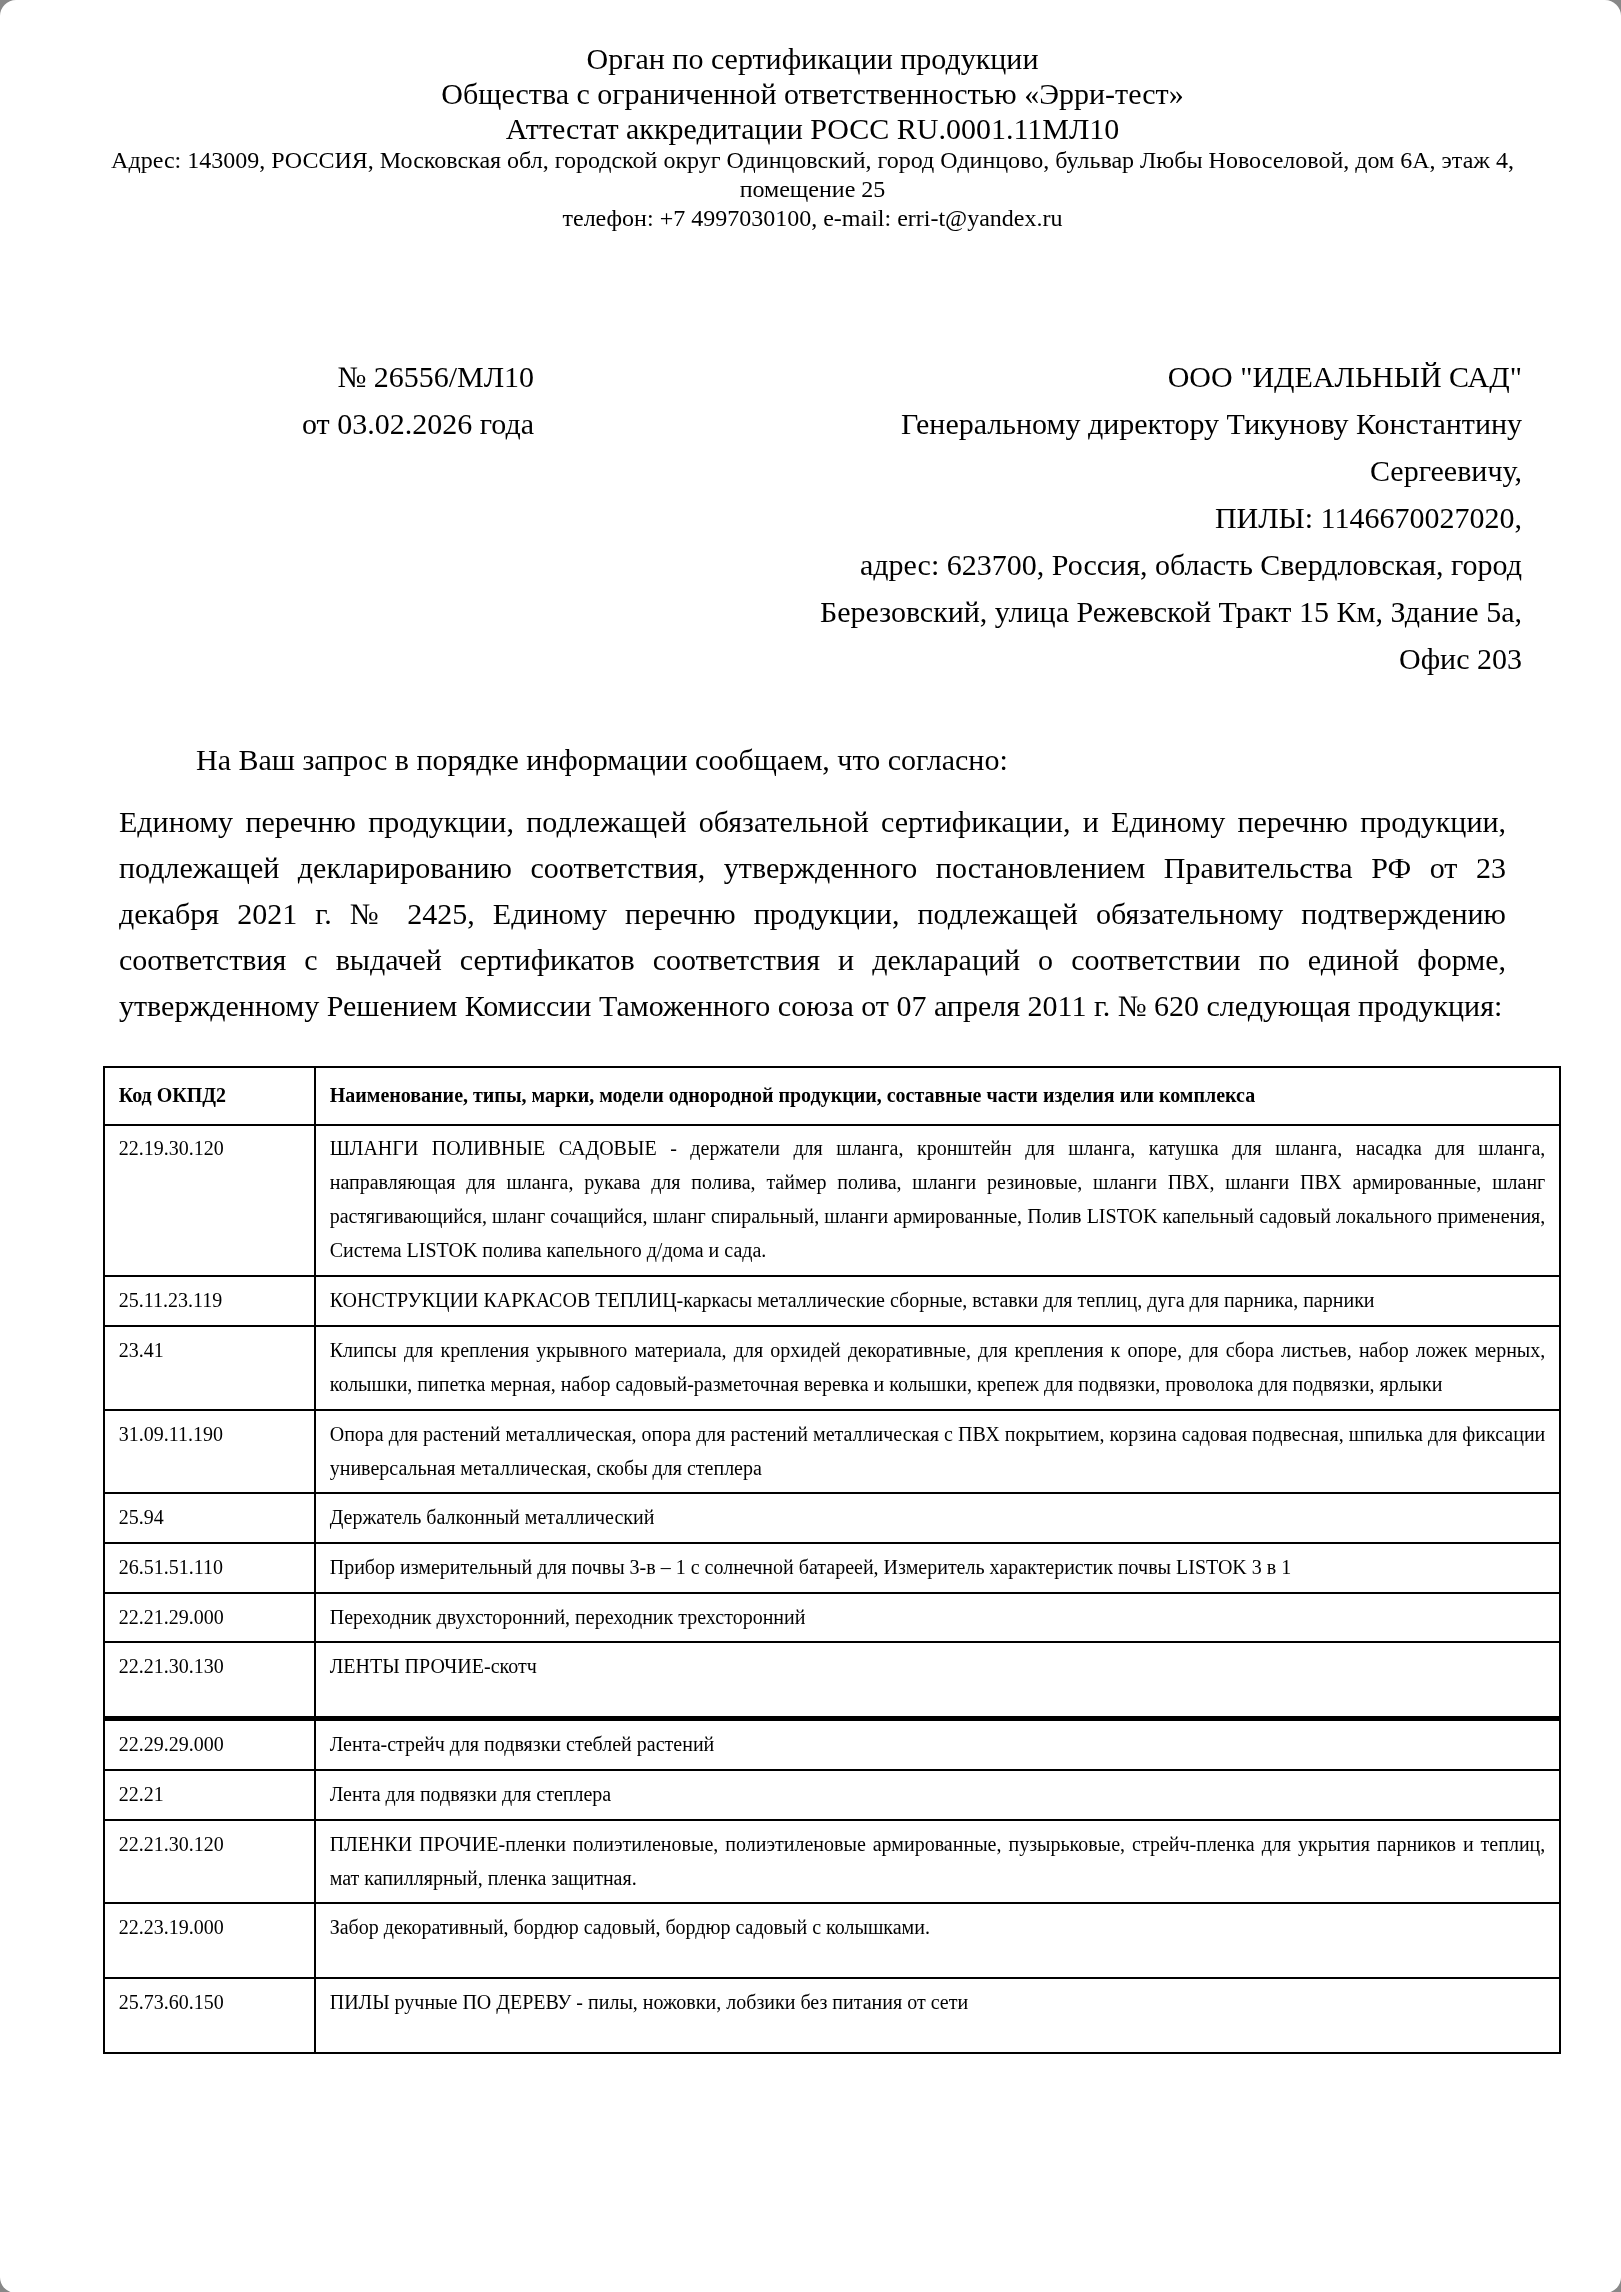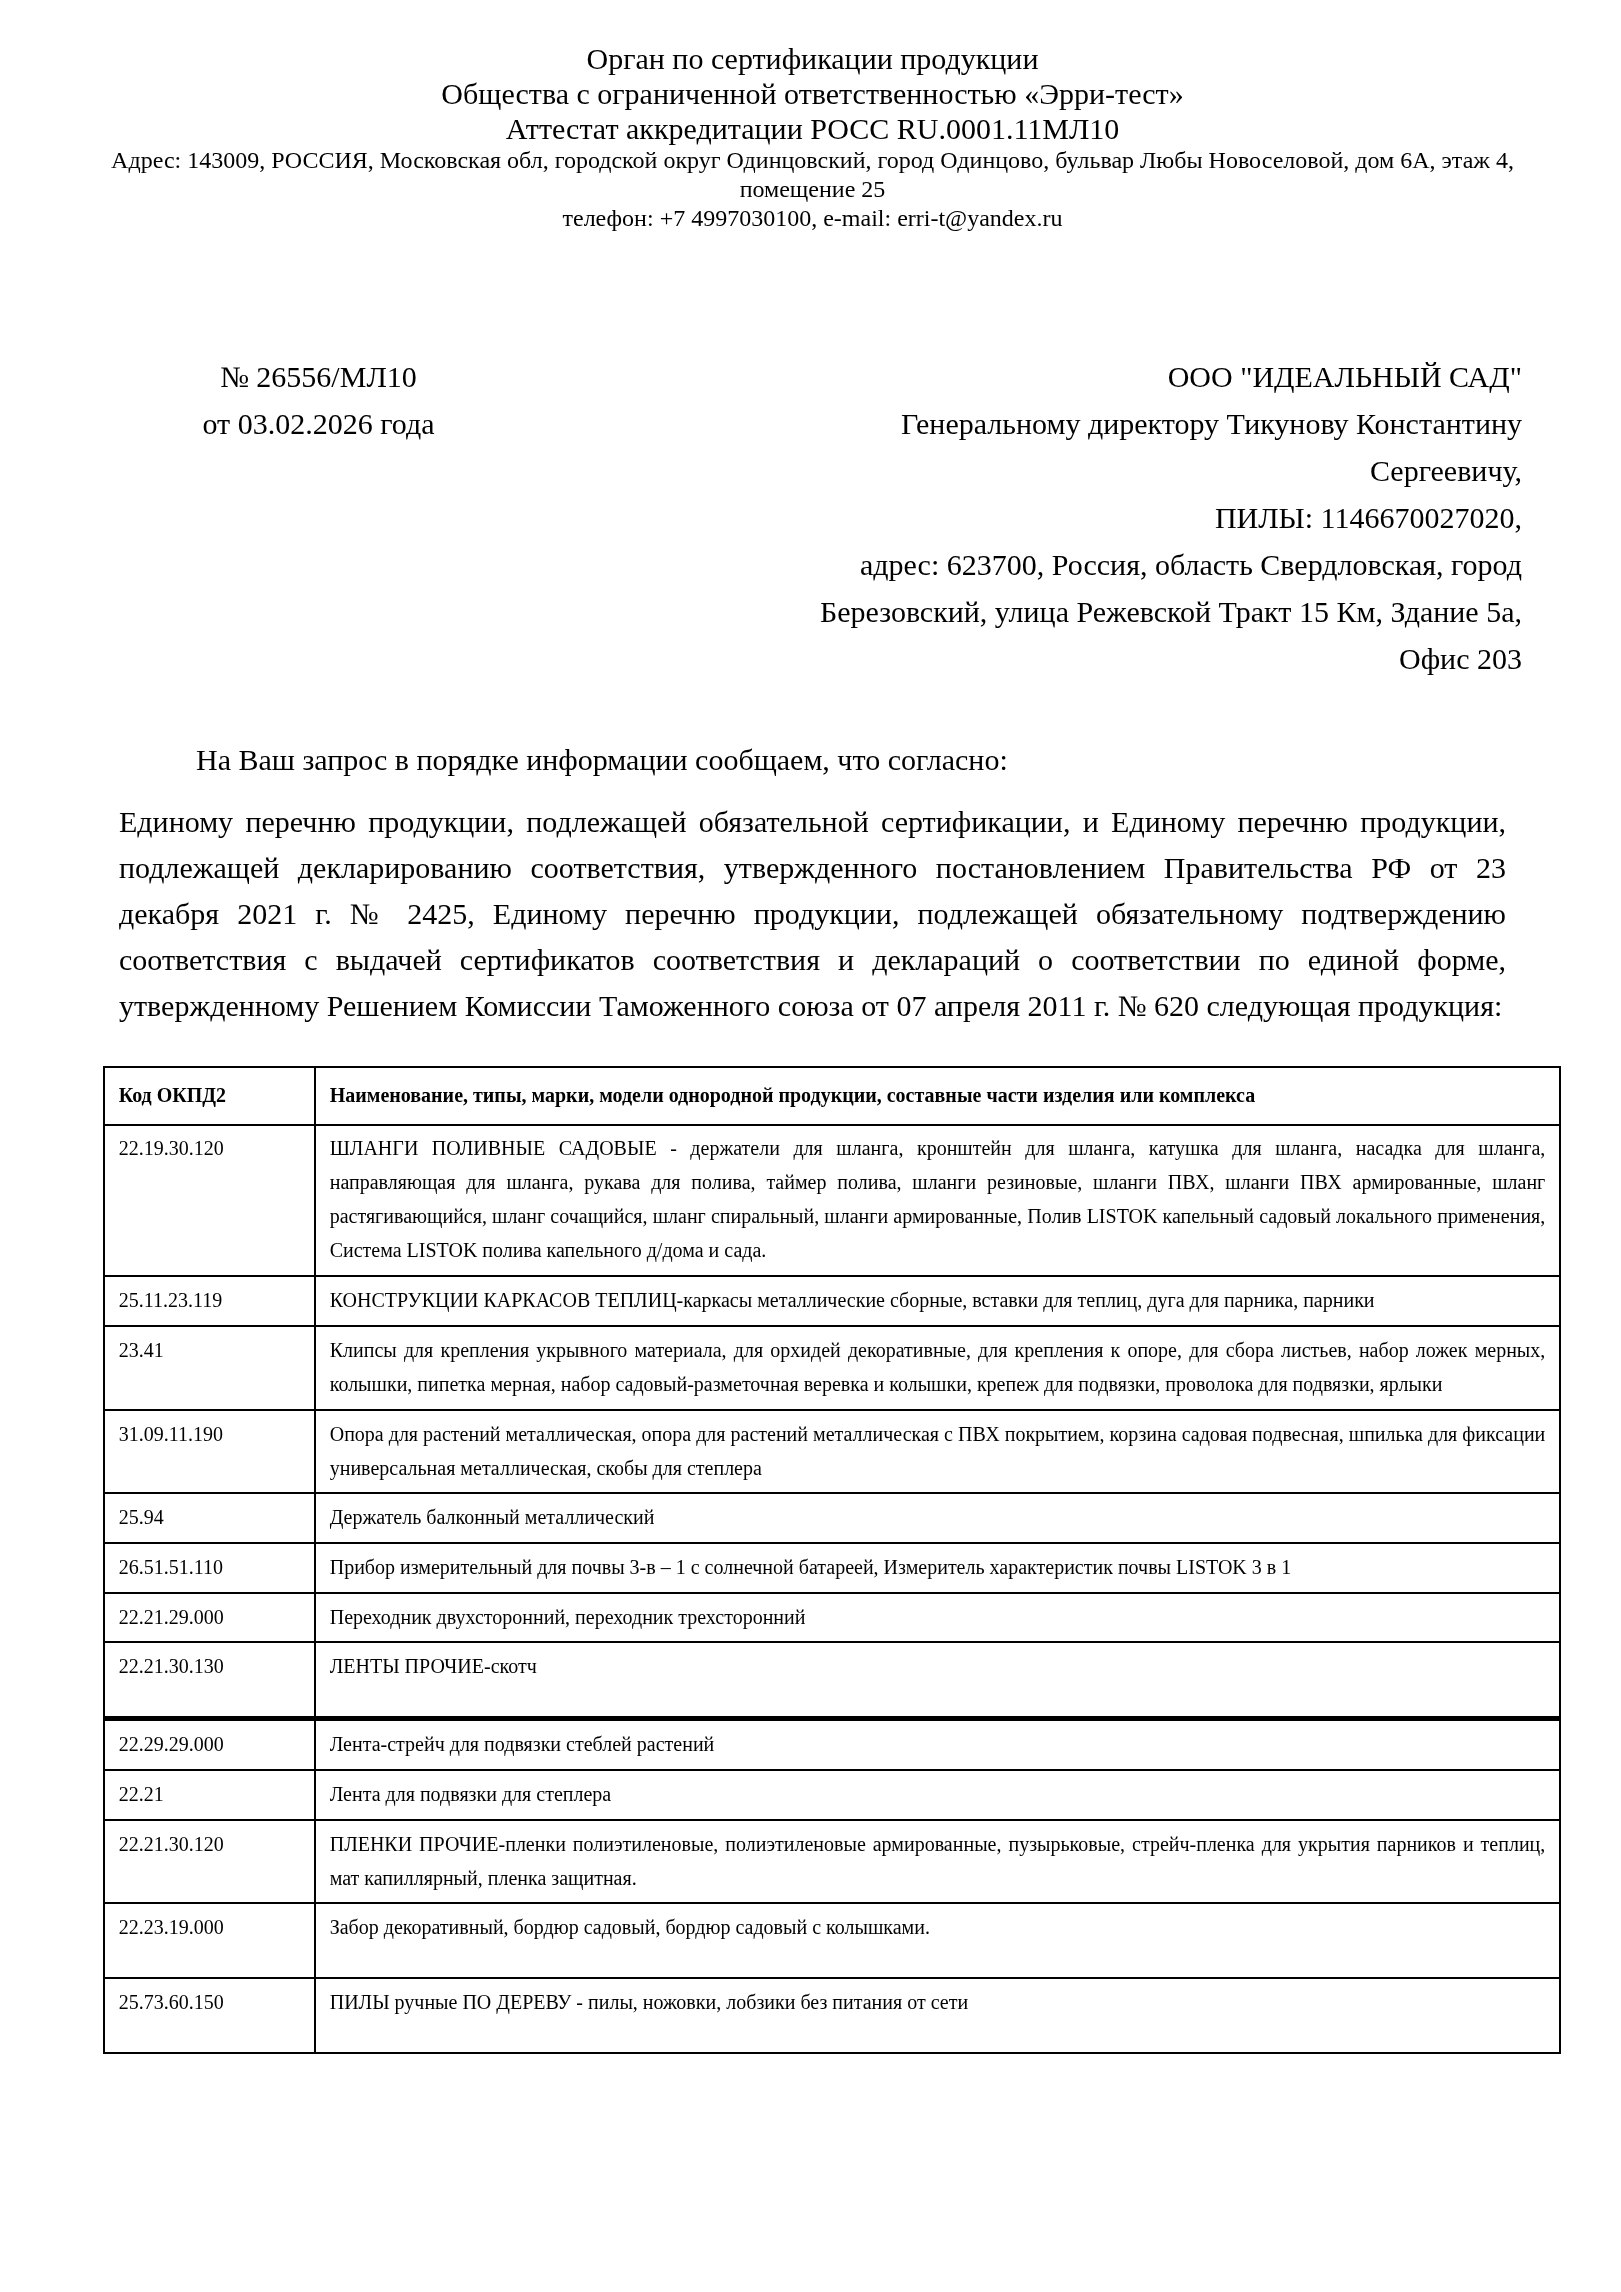--- a/index.html
+++ b/index.html
@@ -11,20 +11,21 @@
     position: relative;
     width: 1621px;
     height: 2293px;
     margin: 0 auto;
     background: #ffffff;
     color: #000000;
     font-family: "Liberation Serif", "DejaVu Serif", serif;
     box-sizing: border-box;
     padding: 41px 26px 39px 103px;
     overflow: hidden;
+    border-radius: 16px;
   }
 
   
   .letterhead {
     text-align: center;
     width: 1419px;
   }
   .letterhead .lh-line {
     font-size: 30px;
     line-height: 35px;
@@ -37,21 +38,21 @@
   
   .ref-block {
     display: flex;
     width: 1419px;
     margin-top: 120px;
   }
   .ref-left {
     width: 431px;
     font-size: 30px;
     line-height: 47px;
-    text-align: center;
+    text-align: right;
     flex-shrink: 0;
   }
   .ref-right {
     flex: 1;
     font-size: 30px;
     line-height: 47px;
     text-align: right;
   }
 
   

